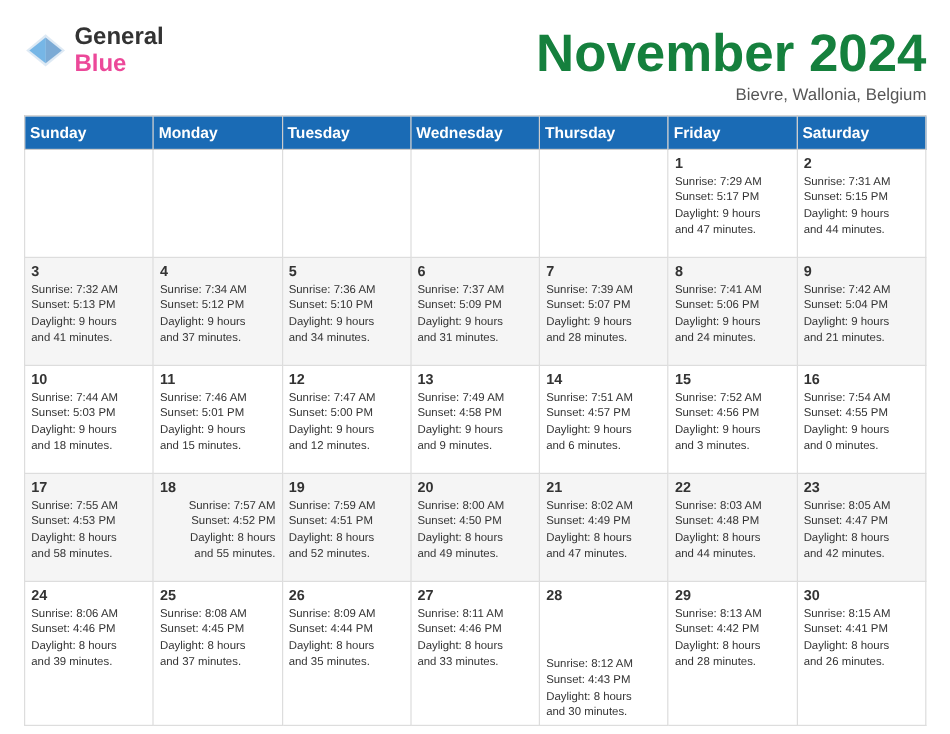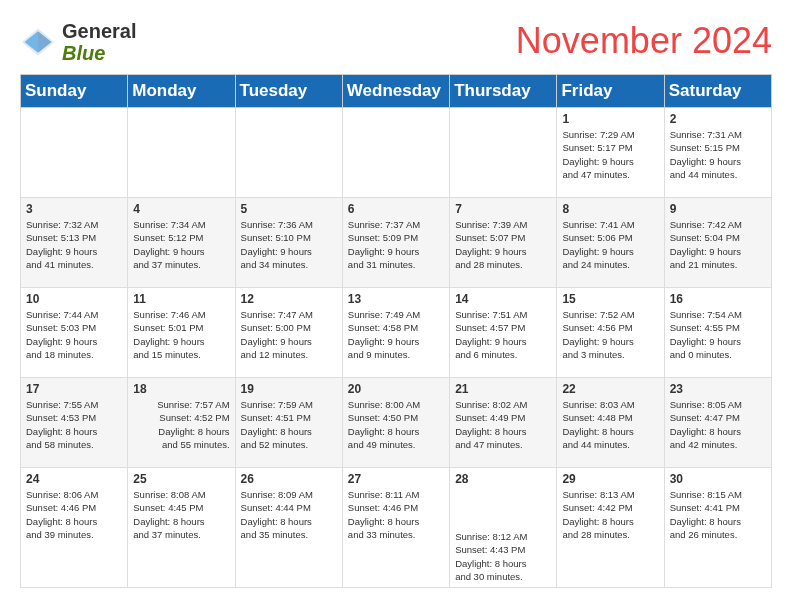--- a/index.html
+++ b/index.html
@@ -20,46 +20,46 @@
       display: flex;
       align-items: center;
       gap: 6px;
     }
     .logo-text {
       font-size: 20px;
       font-weight: bold;
       line-height: 1.1;
     }
     .logo-text span.general { color: #333; }
-    .logo-text span.blue { color: #4d7c0f; font-style: italic; }
+    .logo-text span.blue { color: #ec4899; }
     .logo-icon {
       width: 36px;
       height: 36px;
     }
     .title-block {
       text-align: right;
     }
     .month-title {
-      font-size: 36px;
-      font-weight: normal;
-      color: #ef4444;
+      font-size: 44px;
+      font-weight: bold;
+      color: #15803d;
     }
     .location {
       font-size: 14px;
       color: #555;
     }
     table {
       width: 100%;
       border-collapse: collapse;
       table-layout: fixed;
     }
     thead tr th {
       background: #1a6bb5;
       color: #fff;
-      font-size: 17px;
+      font-size: 13px;
       font-weight: bold;
       padding: 6px 4px;
       text-align: left;
       border: 1px solid #ccc;
     }
     tbody tr td {
       vertical-align: top;
       border: 1px solid #ddd;
       padding: 4px 5px;
       font-size: 10px;
@@ -95,20 +95,21 @@
       <polygon points="20,8 35,20 20,32" fill="#1a6bb5" opacity="0.5"></polygon>
       <polygon points="5,20 20,8 20,32" fill="#4a9fdf" opacity="0.7"></polygon>
     </svg>
     <div class="logo-text">
       <span class="general">General</span><br>
       <span class="blue">Blue</span>
     </div>
   </div>
   <div class="title-block">
     <div class="month-title">November 2024</div>
+    <div class="location">Bievre, Wallonia, Belgium</div>
   </div>
 </div>
 
 <table>
   <thead>
     <tr>
     <th>Sunday</th>
         <th>Monday</th>
         <th>Tuesday</th>
         <th>Wednesday</th>

